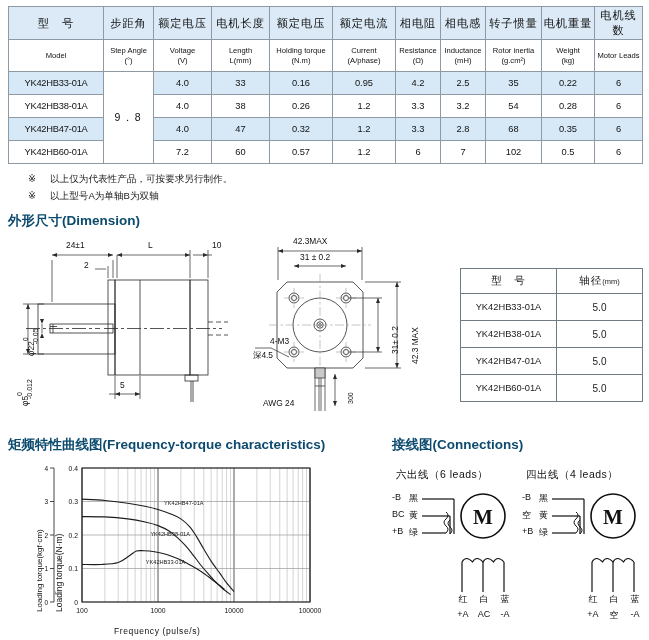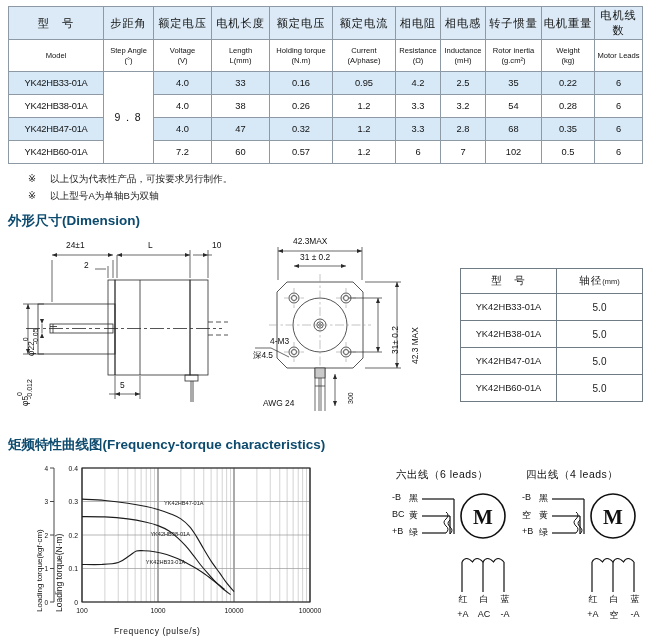--- a/index.html
+++ b/index.html
@@ -208,20 +208,21 @@
     <div>
       <span class="mk">※</span><span>以上仅为代表性产品，可按要求另行制作。</span>
     </div>
     <div>
       <span class="mk">※</span><span>以上型号A为单轴B为双轴</span>
     </div>
   </div>
 
   <div class="sec-title" id="t-dim">外形尺寸(Dimension)</div>
   <div class="sec-title" id="t-freq">矩频特性曲线图(Frequency-torque characteristics)</div>
+  <div class="sec-title" id="t-conn">接线图(Connections)</div>
 
   <div class="draw" style="left:0px; top:236px; width:235px; height:175px;">
     <svg width="235" height="175" viewBox="0 0 235 175">
       <g stroke="#2a2a2a" fill="none" stroke-width="0.8">
 
         <rect x="115" y="44" width="75" height="95"></rect>
 
         <rect x="190" y="44" width="18" height="95"></rect>
 
         <rect x="108" y="44" width="7" height="95"></rect>

